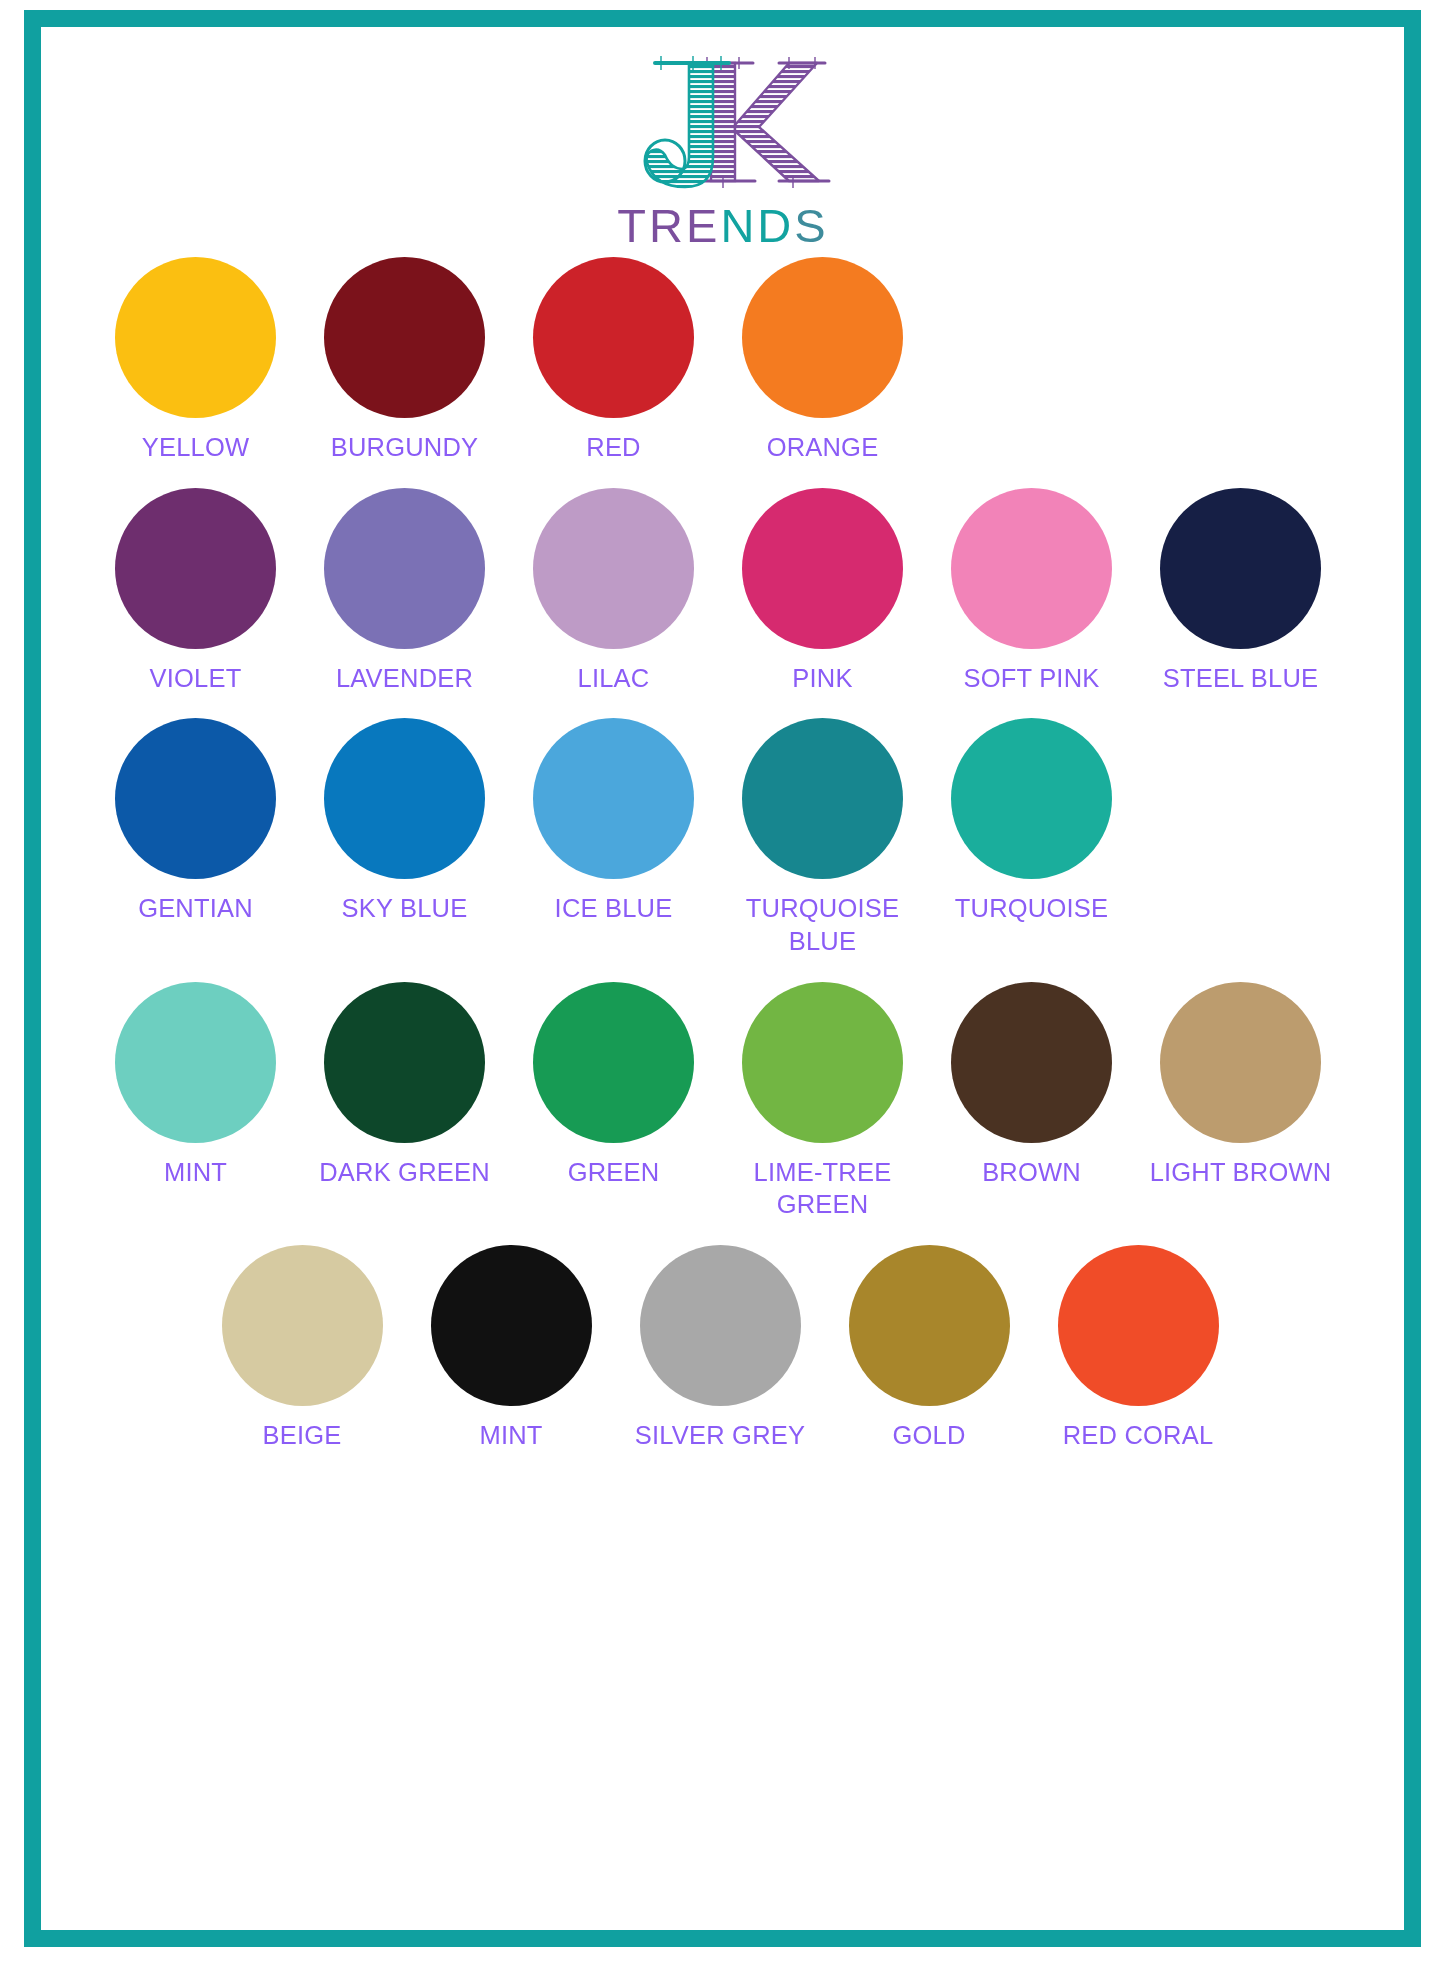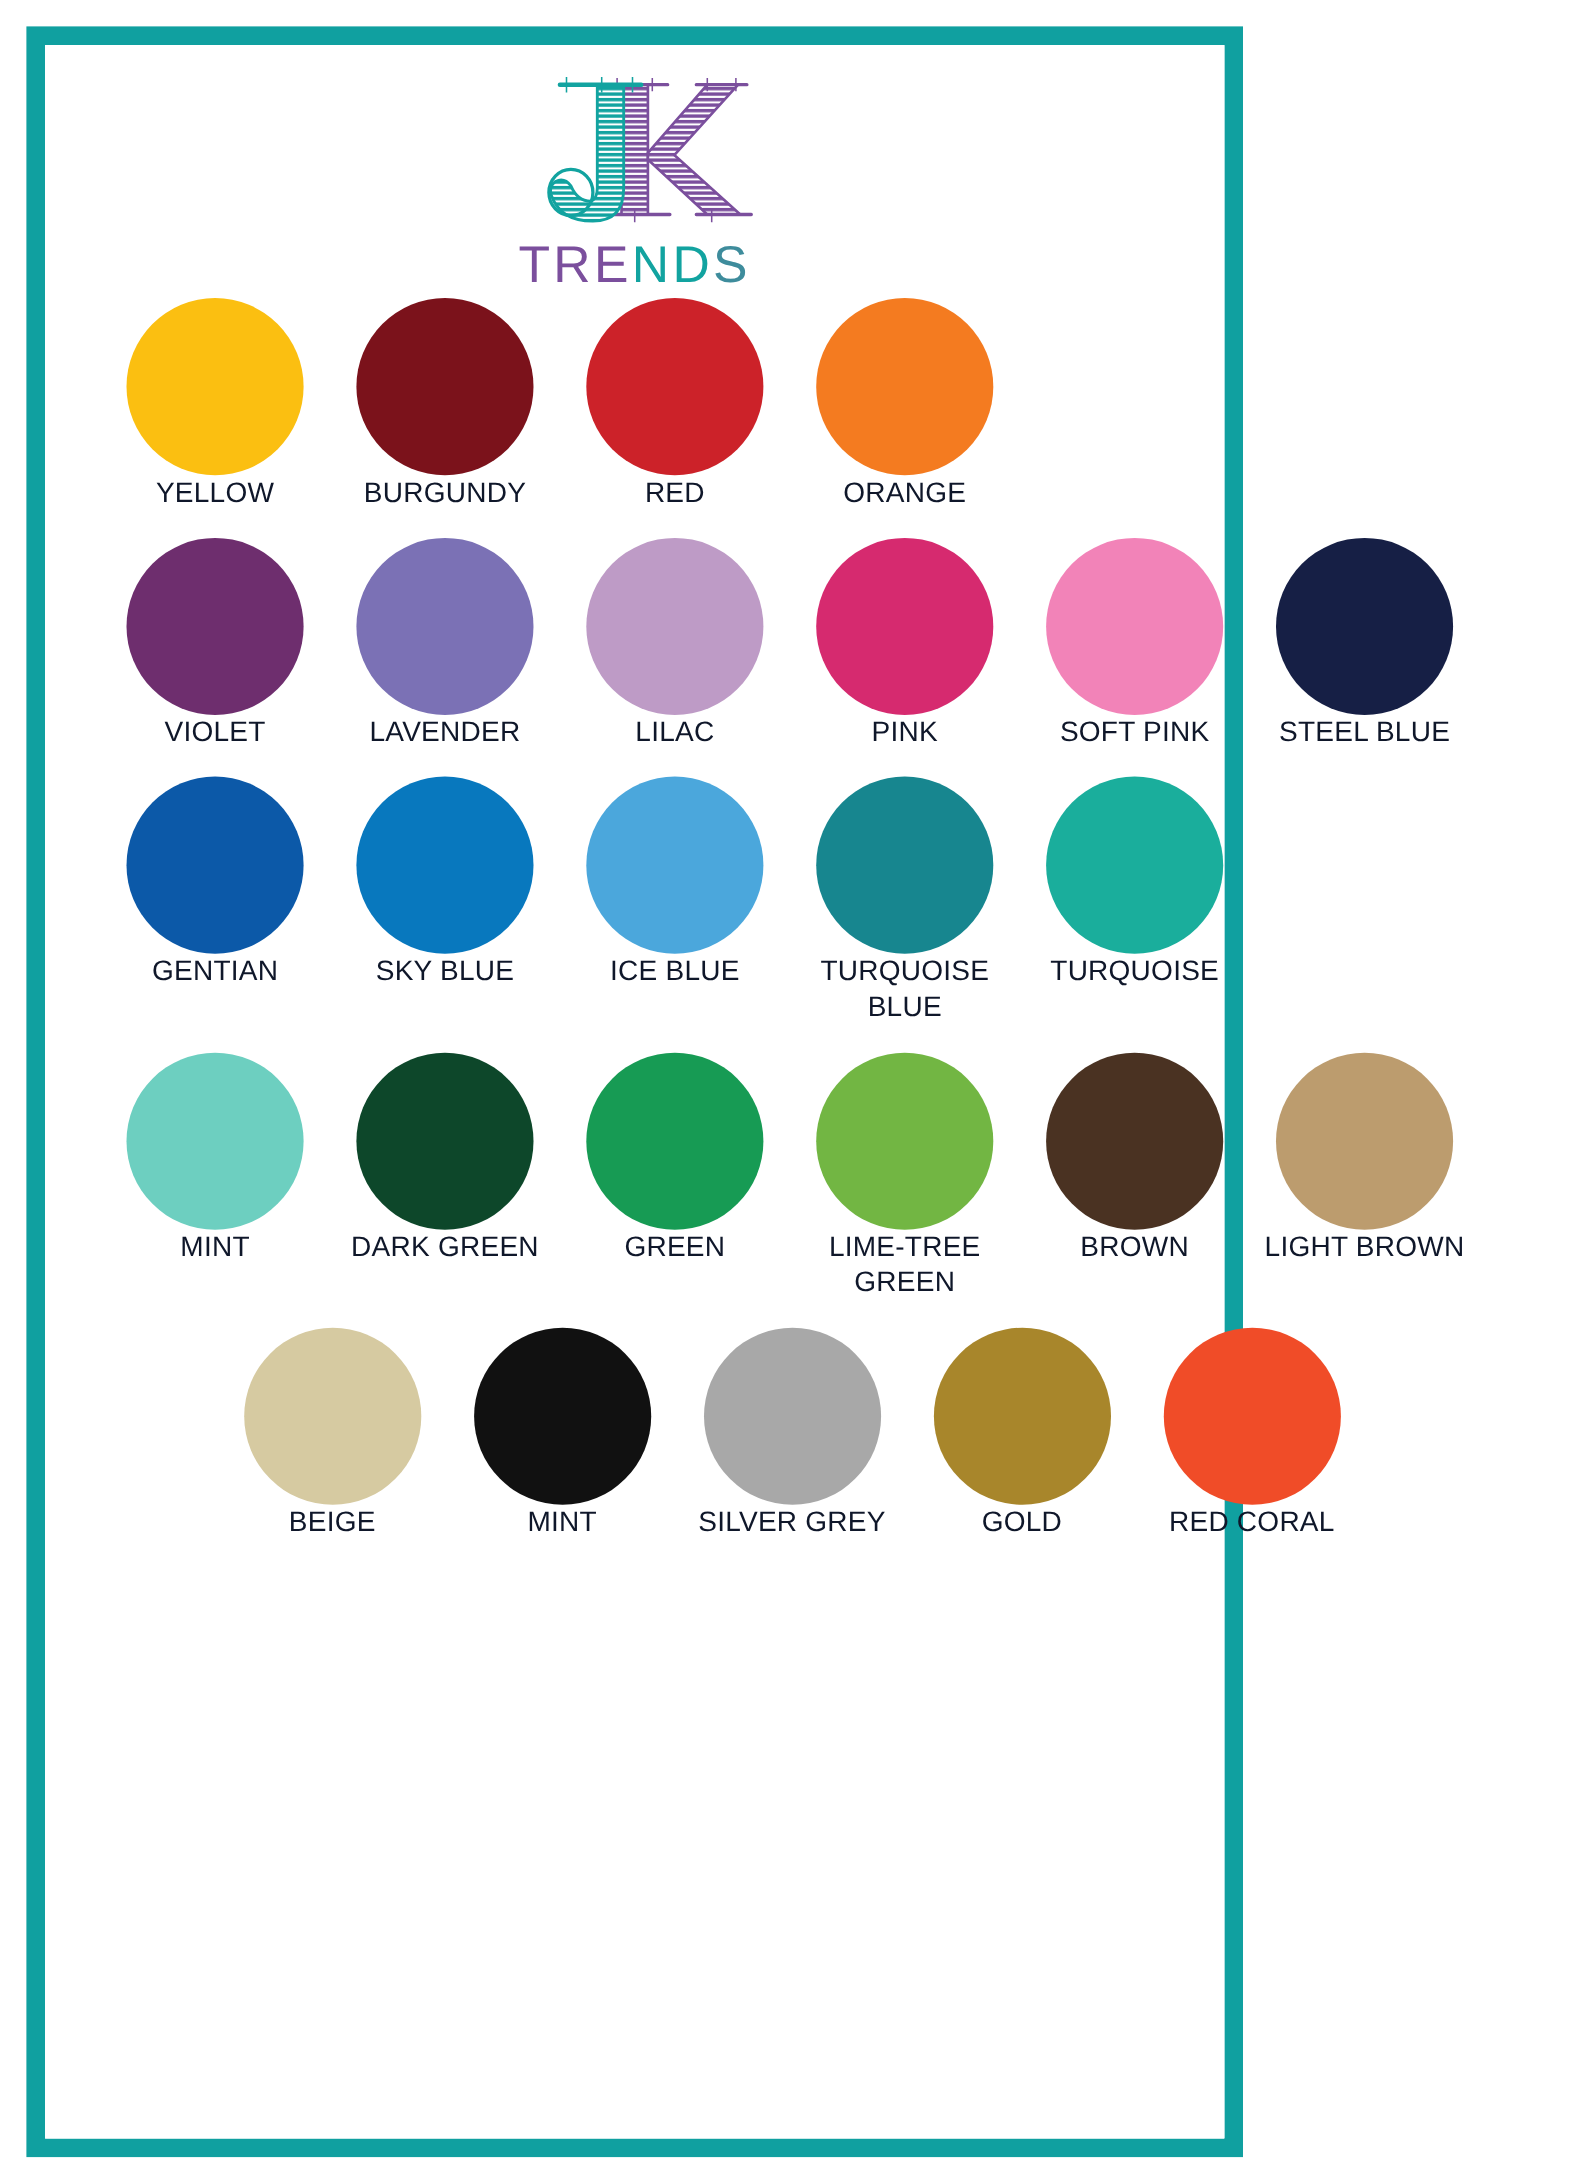--- a/index.html
+++ b/index.html
@@ -11,22 +11,22 @@
     width: 1445px;
     height: 1985px;
     font-family: "Liberation Sans", sans-serif;
     overflow: hidden;
   }
 
   
   #card {
     position: absolute;
     left: 24px;
-    top: 24px;
-    width: 1106px;
+    top: 10px;
+    width: 1397px;
     height: 1937px;
     box-sizing: border-box;
     background: #ffffff;
     border: 17px solid #10A0A0;
   }
   #inner {
     position: absolute;
     inset: 0;
     background: #ffffff;
     box-sizing: border-box;
@@ -76,24 +76,25 @@
     flex-direction: column;
     align-items: center;
   }
   .swatch-dot {
     width: 161px;
     height: 161px;
     border-radius: 50%;
     flex: none;
   }
   .swatch-label {
+    margin-top: 13px;
     font-family: "Liberation Sans", sans-serif;
     font-size: 25.5px;
     letter-spacing: 0.2px;
-    color: #0f172a;
+    color: #8b5cf6;
     text-align: center;
     line-height: 1.28;
     max-width: 205px;
   }
   .row-gap-tall { margin-bottom: 24px; }
 </style>
 </head>
 <body>
 
 <div id="card" style="border-color: rgb(16, 160, 160);">

